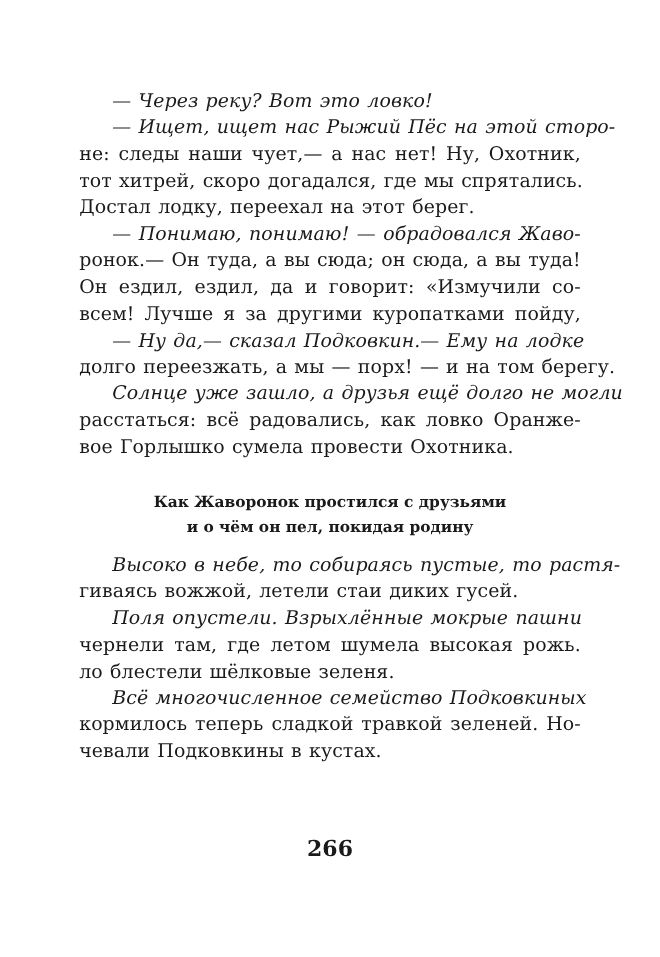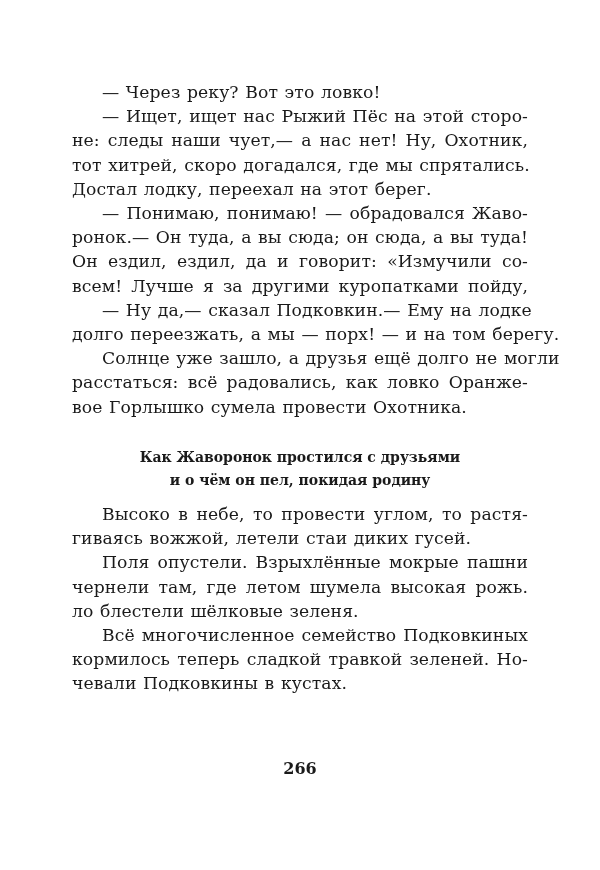--- a/index.html
+++ b/index.html
@@ -11,31 +11,31 @@
   .page {
     position: absolute; left: 72px; top: 80px; width: 456px;
   }
   .p {
     font-size: 17.2px; line-height: 24.2px; margin: 0;
     text-align: justify; text-align-last: left;
     letter-spacing: 0.1px; word-spacing: 1px;
   }
   .p .ln { display: block; text-align: justify; text-align-last: justify; white-space: nowrap; }
   .p .ln.last { text-align-last: left; }
-  .p .ln.first { padding-left: 30px; }
+  .p .ln.first { padding-left: 30px; font-style: italic; }
   .sec1 { }
   .heading {
     position: absolute; left: 72px; top: 446px; width: 456px;
     text-align: center; font-weight: bold; font-size: 14px; line-height: 23px;
   }
   .heading span { display: block; }
   .sec2 { position: absolute; left: 72px; top: 502px; width: 456px; }
   .pagenum {
     position: absolute; left: 0; width: 600px; top: 759px;
-    text-align: center; font-weight: bold; font-size: 16px;
+    text-align: center; font-weight: bold; font-size: 20px;
   }
 </style>
 </head>
 <body>
 
 <div class="page sec1">
   <p class="p">
     <span class="ln first last">— Через реку? Вот это ловко!</span>
   </p>
   <p class="p">
@@ -61,21 +61,21 @@
   </p>
 </div>
 
 <div class="heading">
   <span>Как Жаворонок простился с друзьями</span>
   <span>и о чём он пел, покидая родину</span>
 </div>
 
 <div class="sec2">
   <p class="p">
-    <span class="ln first">Высоко в небе, то провести углом, то растя-</span>
+    <span class="ln first">Высоко в небе, то собираясь пустые, то растя-</span>
     <span class="ln last">гиваясь вожжой, летели стаи диких гусей.</span>
   </p>
   <p class="p">
     <span class="ln first">Поля опустели. Взрыхлённые мокрые пашни</span>
     <span class="ln">чернели там, где летом шумела высокая рожь.</span>
   </p>
   <p class="p">
     <span class="ln last">ло блестели шёлковые зеленя.</span>
   </p>
   <p class="p">

